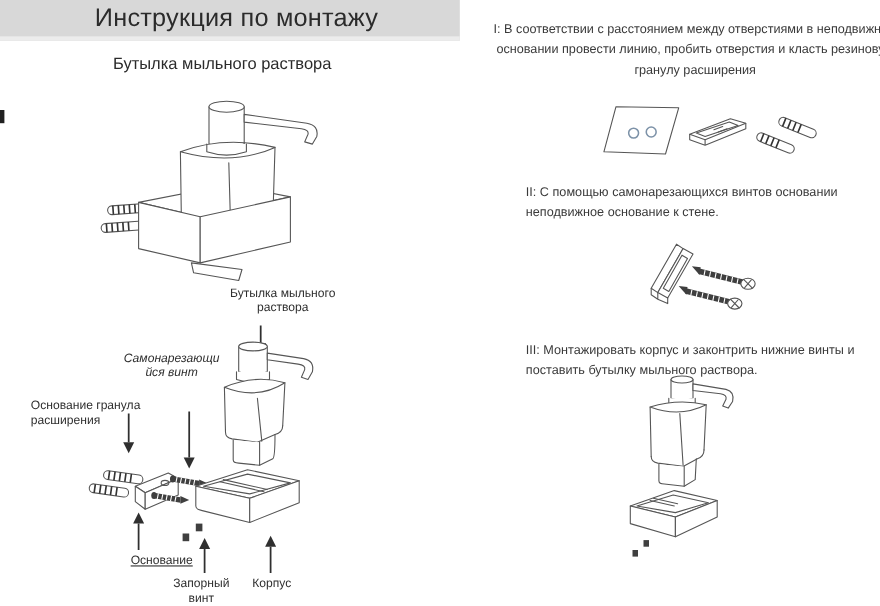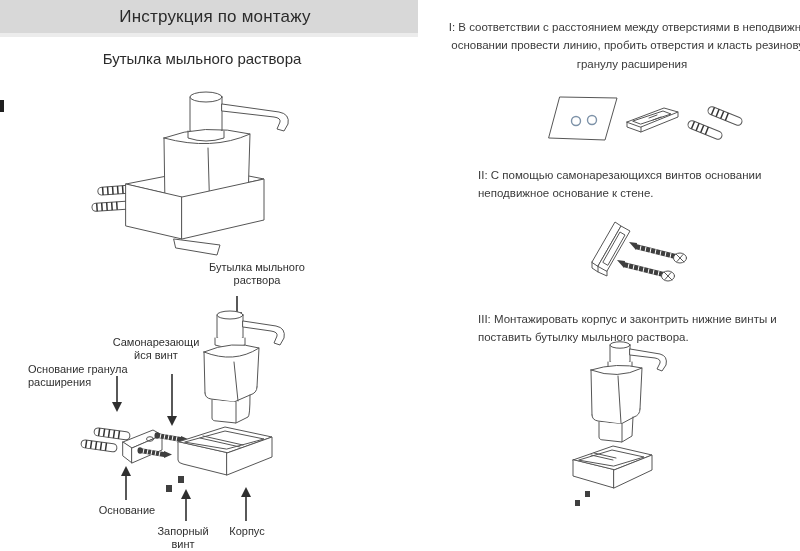--- a/index.html
+++ b/index.html
@@ -9,21 +9,21 @@
     font-family:"Liberation Sans","DejaVu Sans",sans-serif;
     color:#3a3a3a;
   }
   .abs{position:absolute;}
   
   .banner{
     left:0;top:0;width:418px;height:33px;
     background:#d8d8d8;border-bottom:4px solid #ececec;
     display:flex;align-items:center;justify-content:center;
   }
-  .banner-title{font-size:17px;color:#2b2b2b;letter-spacing:.2px;padding-left:12px;}
+  .banner-title{font-size:23px;color:#2b2b2b;letter-spacing:.2px;padding-left:12px;}
   .scan-mark{background:#202020;}
   .heading{
     left:92px;top:50px;width:220px;text-align:center;
     font-size:15px;color:#2b2b2b;
   }
   
   .lbl{font-size:11px;line-height:1.22;color:#2f2f2f;}
   .lbl.center{text-align:center;}
   .lbl.breakall{overflow-wrap:anywhere;word-break:break-all;}
   
@@ -81,23 +81,23 @@
     <path class="ln" d="M120,70 L122,140"></path>
   </g>
   <g>
     <path class="ln fw" d="M38,106 L94,119 L94,161 L38,148 Z"></path>
     <path class="ln fw" d="M94,119 L176,101 L176,142 L94,161 Z"></path>
     <path class="ln fw" d="M86,161 L132,167 L129,177 L88,170 Z"></path>
   </g>
 </svg>
 
 <div class="abs lbl center" style="left:197px;top:261px;width:120px;">Бутылка мыльного раствора</div>
-<div class="abs lbl center breakall" style="left:112px;top:336px;width:88px;">Самонарезающийся винт</div>
+<div class="abs lbl center breakall" style="left:112px;top:320px;width:88px;font-style:italic;">Самонарезающийся винт</div>
 <div class="abs lbl" style="left:28px;top:363px;width:106px;">Основание гранула расширения</div>
-<div class="abs lbl center" style="left:92px;top:504px;width:70px;">Основание</div>
+<div class="abs lbl center" style="left:112px;top:504px;width:70px;text-decoration:underline;">Основание</div>
 <div class="abs lbl center" style="left:152px;top:525px;width:62px;">Запорный винт</div>
 <div class="abs lbl center" style="left:222px;top:525px;width:50px;">Корпус</div>
 
 <svg class="abs" style="left:20px;top:290px;" width="320" height="255" viewBox="0 0 320 255">
   <g>
     <line class="arrow-ln" x1="217" y1="6" x2="217" y2="22"></line>
       <polygon class="arrow-hd" points="212,22 222,22 217,32"></polygon>
   </g>
   <g>
     <line class="arrow-ln" x1="152" y1="84" x2="152" y2="126"></line>

